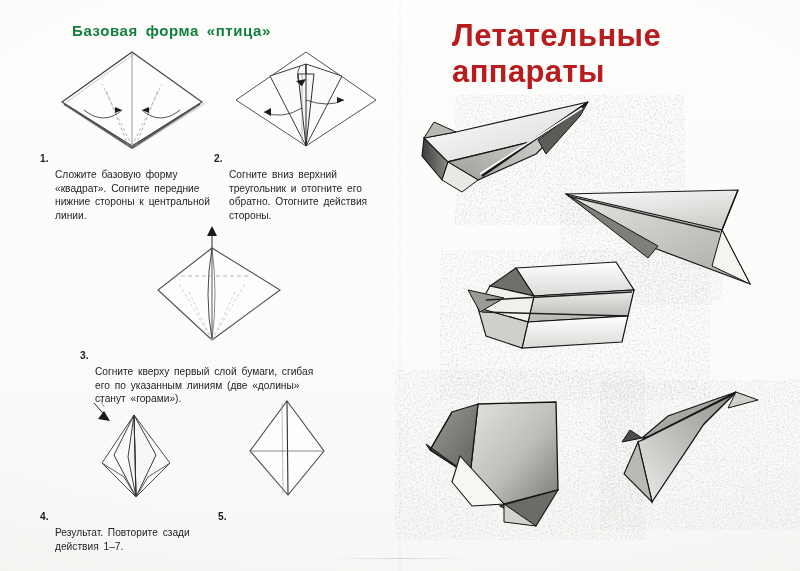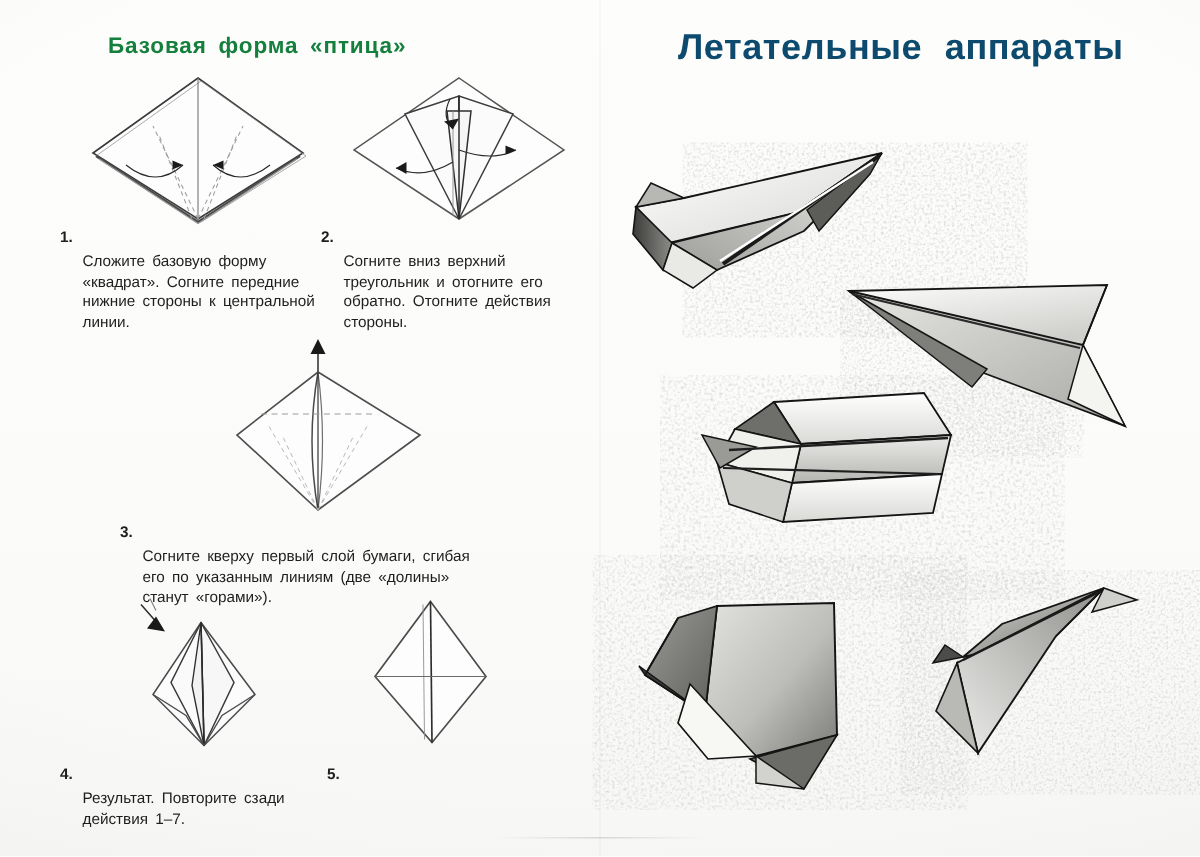--- a/index.html
+++ b/index.html
@@ -18,22 +18,22 @@
 
   .spine{position:absolute;left:399px;top:0;width:2px;height:571px;
     background:linear-gradient(90deg,rgba(0,0,0,.0),rgba(0,0,0,.035),rgba(0,0,0,.0));}
 
   .bottom-fold{position:absolute;left:330px;bottom:12px;width:140px;height:1px;
     background:linear-gradient(90deg,rgba(0,0,0,0),rgba(0,0,0,.13),rgba(0,0,0,0));}
 
   
   .hdr-left{position:absolute;left:46px;top:22px;font-size:15px;font-weight:700;
     letter-spacing:.6px;word-spacing:3px;color:#15803d;margin-left:26px;}
-  .hdr-right{position:absolute;left:452px;top:18px;font-size:24px;font-weight:700;
-    letter-spacing:.4px;word-spacing:8px;color:#0c4a6e;}
+  .hdr-right{position:absolute;left:452px;top:18px;font-size:31px;font-weight:700;
+    letter-spacing:.4px;word-spacing:8px;color:#b91c1c;}
 
   
   .cap{position:absolute;font-size:10.2px;line-height:13.6px;color:#1e1e1e;
     word-spacing:2px;}
   .cap .num{font-weight:700;position:absolute;left:0;top:0;}
   .cap .txt{display:block;margin-left:15px;margin-top:16px;}
 
   .cap1{left:40px;top:152px;width:170px;}
   .cap2{left:214px;top:152px;width:180px;}
   .cap3{left:80px;top:349px;width:250px;}

